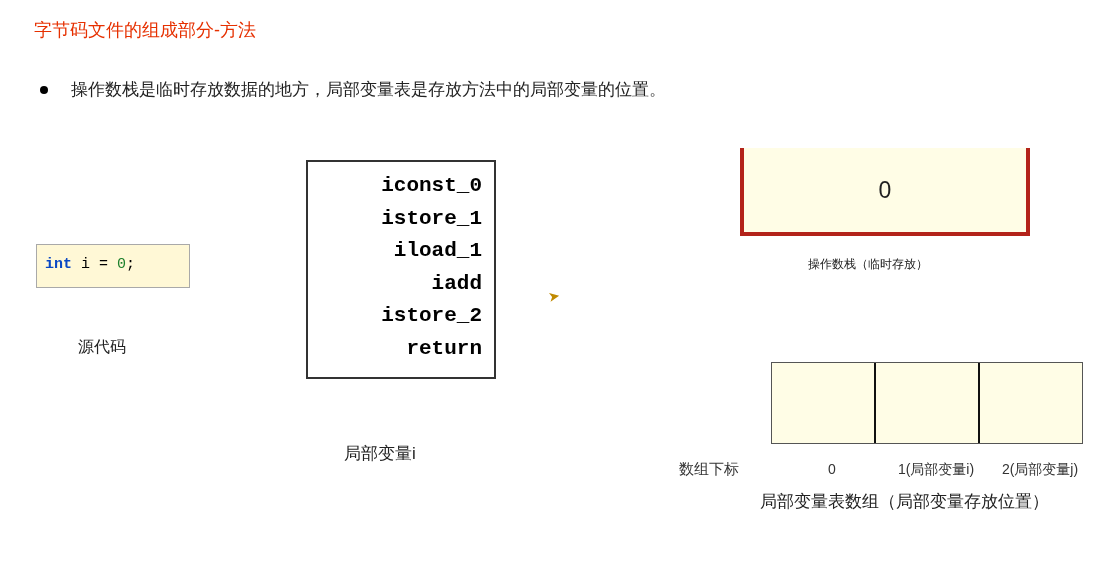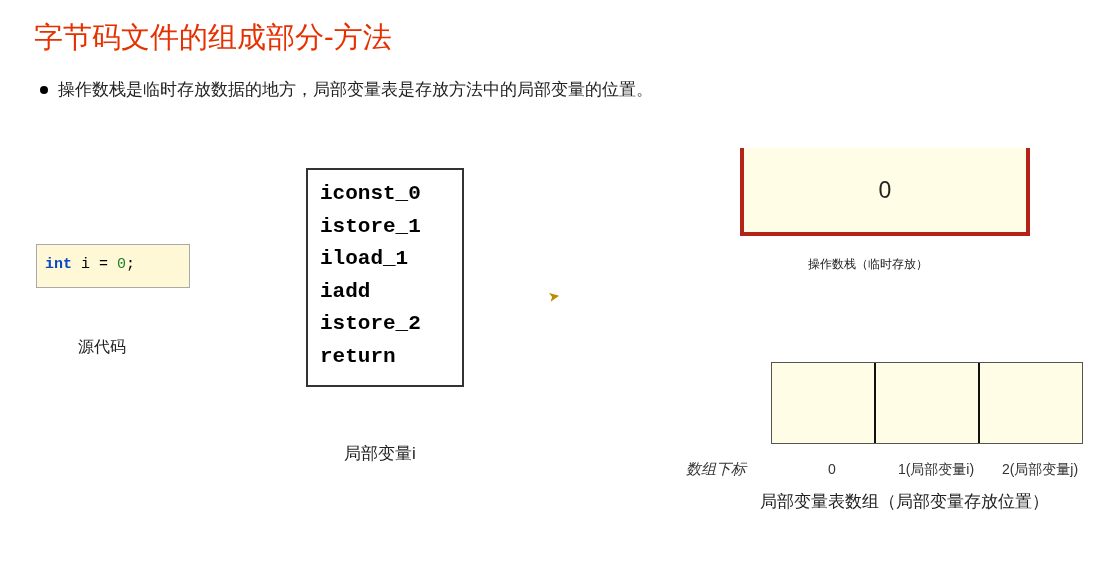--- a/index.html
+++ b/index.html
@@ -6,21 +6,21 @@
     body {
       font-family: "Microsoft YaHei", "SimSun", sans-serif;
       background: #ffffff;
       width: 1099px;
       height: 571px;
       position: relative;
       overflow: hidden;
     }
     .title {
       color: #e63000;
-      font-size: 29px;
+      font-size: 18px;
       font-weight: 500;
       position: absolute;
       top: 18px;
       left: 34px;
     }
     .bullet-row {
       position: absolute;
       top: 78px;
       left: 40px;
       display: flex;
@@ -29,20 +29,21 @@
     }
     .bullet-dot {
       width: 8px;
       height: 8px;
       border-radius: 50%;
       background: #000000;
     }
     .bullet-text {
       font-size: 17px;
       color: #222222;
+      margin-left: 13px;
     }
     
     .source-box {
       position: absolute;
       top: 244px;
       left: 36px;
       width: 154px;
       border: 1px solid #a9a9a9;
       background: #fff8d6;
       padding: 6px 8px 8px 8px;
@@ -56,30 +57,31 @@
       position: absolute;
       top: 337px;
       left: 78px;
       font-size: 16px;
       color: #222;
       text-align: center;
     }
     
     .bytecode-box {
       position: absolute;
-      top: 168px;
+      top: 160px;
       left: 306px;
-      width: 158px;
+      width: 190px;
       border: 2px solid #333333;
       background: #ffffff;
       padding: 8px 12px 12px 12px;
       font-family: "Consolas", "Courier New", monospace;
       font-size: 21px;
       font-weight: bold;
       line-height: 1.55;
+      text-align: right;
     }
     .bytecode-label {
       position: absolute;
       top: 442px;
       left: 344px;
       font-size: 17px;
       color: #222;
     }
     
     .stack-box {
@@ -125,21 +127,21 @@
     .array-cell:last-child { border-right: none; }
     .idx-label-row {
       position: absolute;
       top: 460px;
       left: 672px;
       font-size: 14px;
       color: #333;
       display: flex;
       align-items: baseline;
     }
-    .idx-prefix { width: 108px; text-align: right; padding-right: 34px; font-size: 15px; font-style: italic; }
+    .idx-prefix { width: 108px; text-align: center; padding-right: 34px; font-size: 15px; }
     .idx-slot { width: 104px; text-align: center; }
     .array-label {
       position: absolute;
       top: 490px;
       left: 760px;
       font-size: 17px;
       color: #222;
     }
     
     .cursor {

